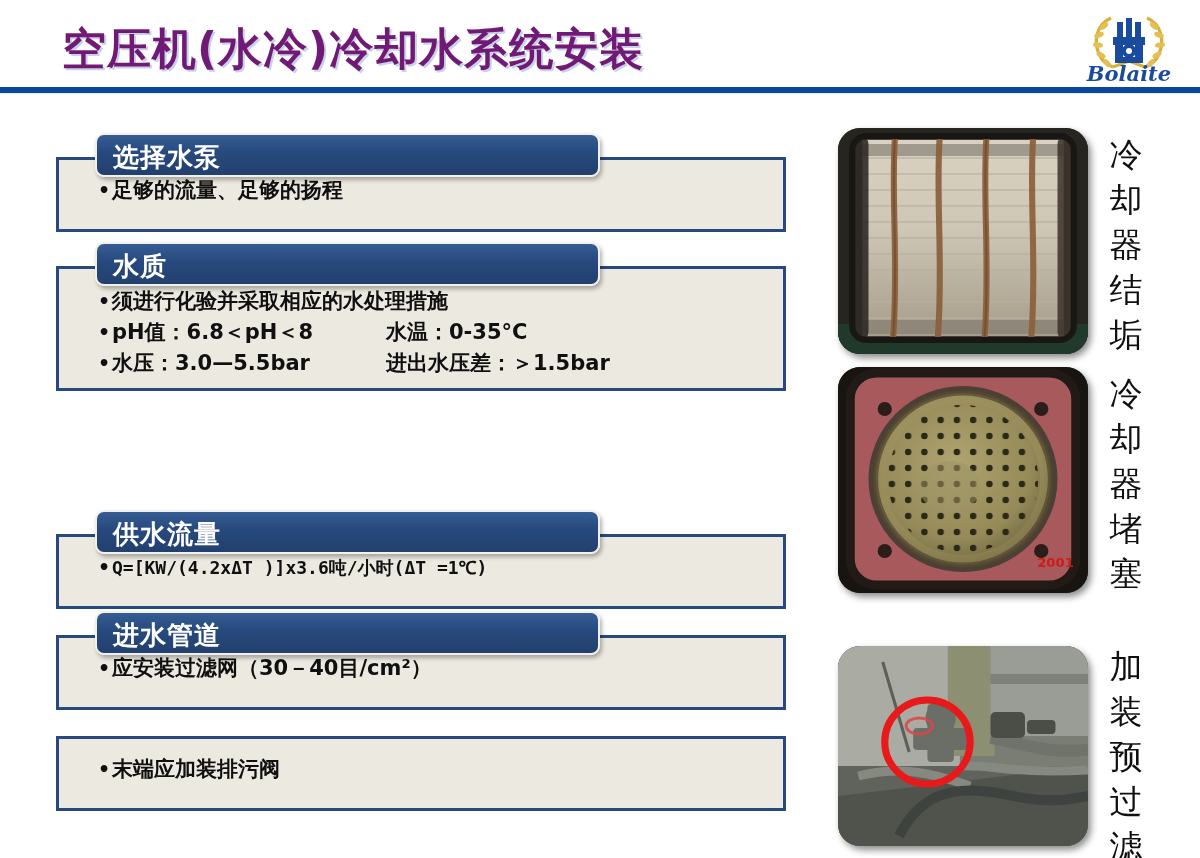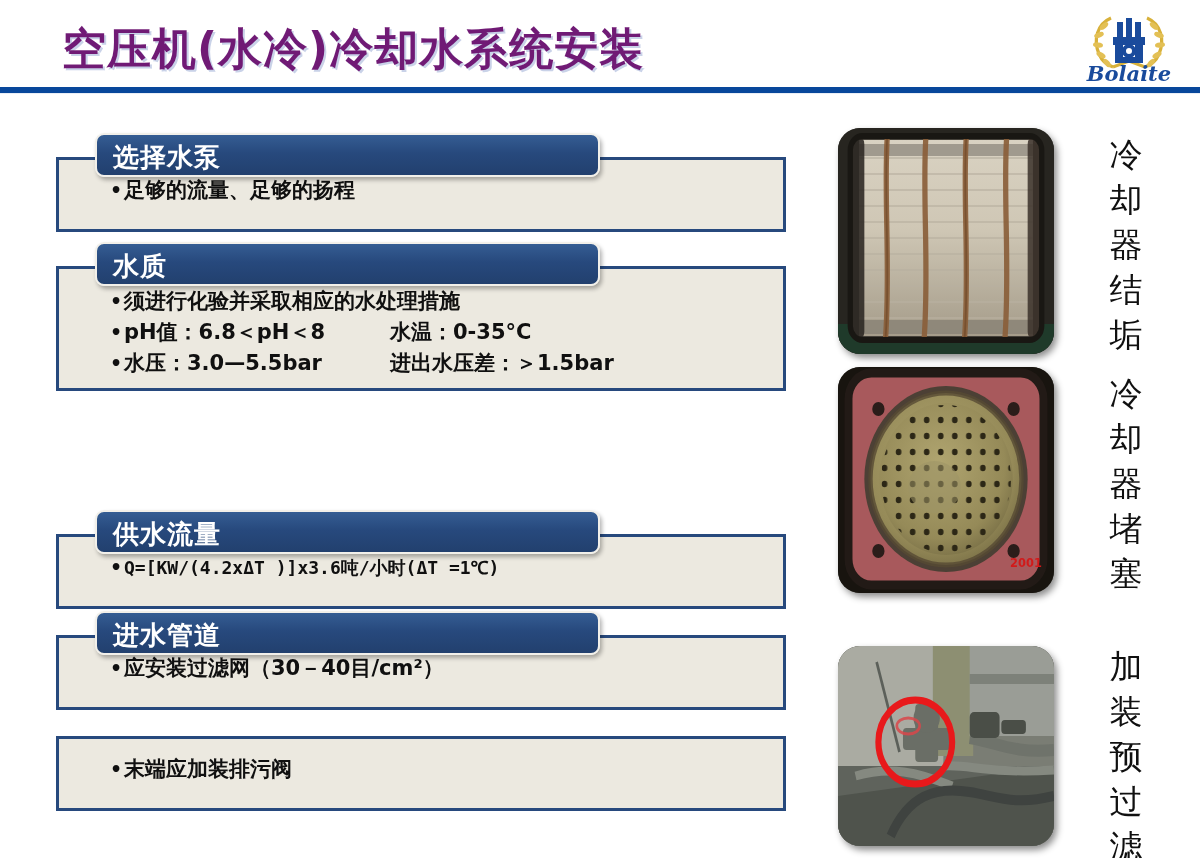--- a/index.html
+++ b/index.html
@@ -52,35 +52,35 @@
     box-shadow:2px 3px 4px rgba(0,0,0,0.30);
     z-index:3;
   }
   .sec-head span{
     position:absolute;left:16px;top:5px;
     font-size:26px;font-weight:bold;color:#ffffff;
     letter-spacing:1px;white-space:nowrap;
     font-family:"DejaVu Sans","Liberation Sans",sans-serif;
   }
   .sec-lines{
-    position:absolute;left:54px;top:52px;right:14px;
+    position:absolute;left:42px;top:52px;right:14px;
     z-index:2;
   }
   .bullet-row{
     position:relative;
     font-size:21px;font-weight:bold;color:#101010;
     line-height:31px;white-space:nowrap;
     font-family:"DejaVu Sans","Liberation Sans",sans-serif;
   }
   .bullet-row .dot{
     display:inline-block;width:14px;color:#101010;
     font-size:19px;vertical-align:top;
   }
   .bullet-row .c1{display:inline-block;}
-  .bullet-row .c2{display:inline-block;margin-left:16px;}
+  .bullet-row .c2{display:inline-block;margin-left:24px;}
   .mono-line{
     font-family:"DejaVu Sans Mono","Liberation Mono",monospace;
     font-size:18px;font-weight:bold;letter-spacing:0px;
   }
 
   
   #sec-0{top:157px;height:75px;}
   #sec-0 .sec-head{top:-24px;}
   #sec-1{top:266px;height:125px;}
   #sec-1 .sec-head{top:-24px;}
@@ -93,21 +93,21 @@
   #sec-5{top:736px;height:75px;}
   #sec-5 .sec-head{top:-24px;}
   .section .sec-body{top:0;}
   .section .sec-lines{top:18px;}
   #sec-1 .sec-lines{top:20px;}
 
   
   .photos{position:absolute;left:820px;top:0;width:380px;height:858px;}
   .photo-item{position:absolute;left:18px;width:362px;}
   .photo-frame{
-    position:absolute;left:0;top:0;width:216px;height:226px;
+    position:absolute;left:0;top:0;width:250px;height:226px;
     border-radius:22px;overflow:hidden;
     box-shadow:3px 4px 7px rgba(0,0,0,0.45);
     background:#3a3a32;
   }
   .photo-label{
     position:absolute;left:262px;top:4px;
     width:52px;
     font-size:33px;font-weight:normal;color:#101010;
     line-height:45px;text-align:center;
     font-family:"DejaVu Sans","Liberation Sans",sans-serif;

